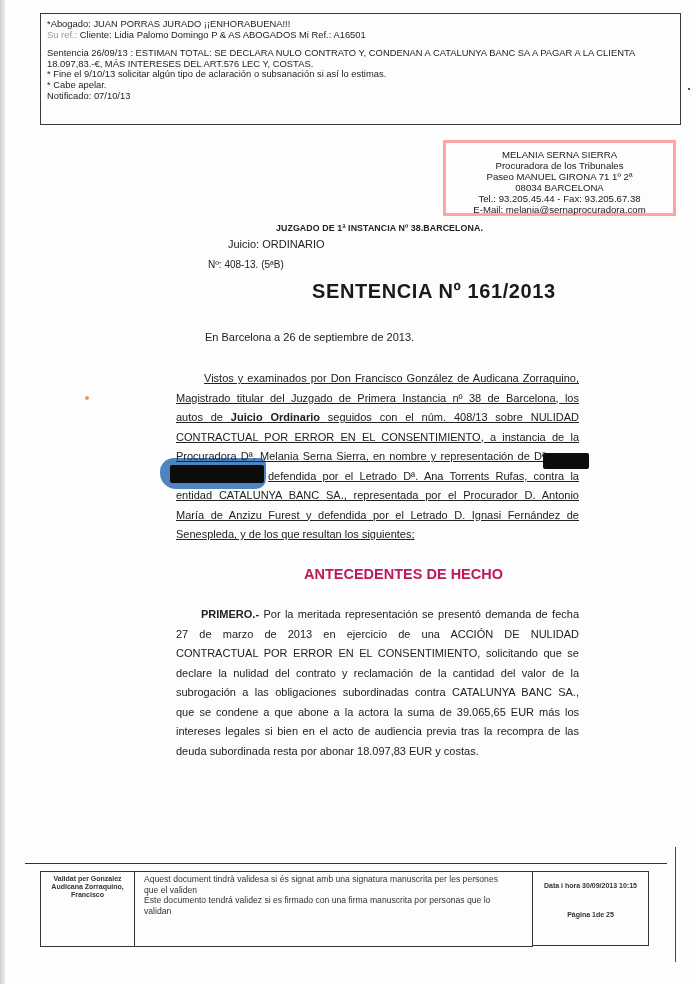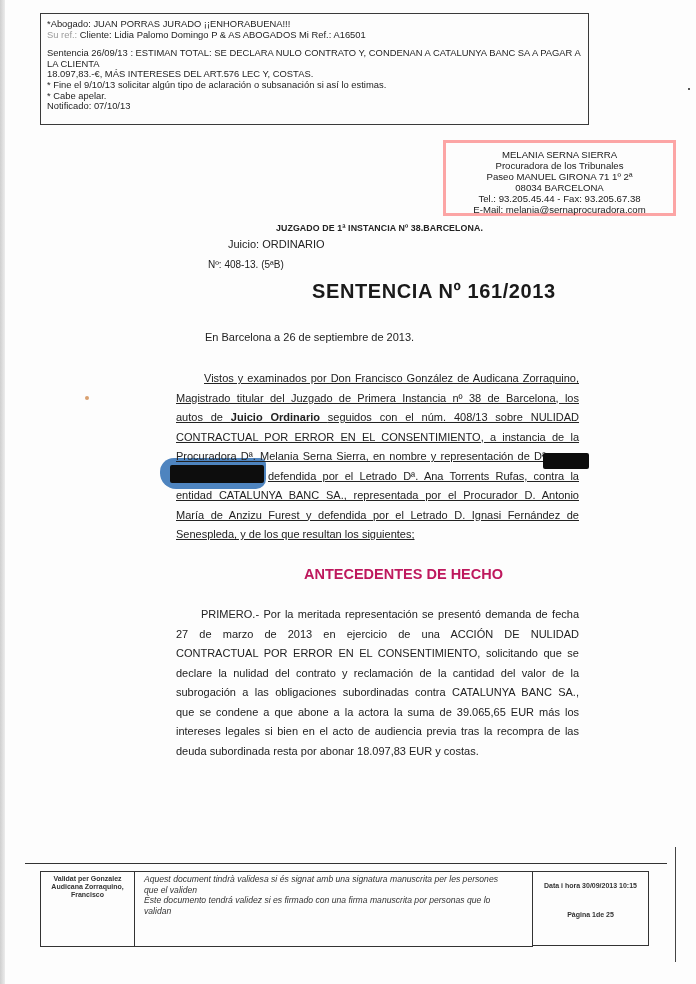--- a/index.html
+++ b/index.html
@@ -16,21 +16,21 @@
   .right-mark {
     position: absolute; left: 688px; top: 88px; width: 2px; height: 2px; background: #555;
   }
   .speck {
     position: absolute; left: 85px; top: 396px; width: 4px; height: 4px;
     background: #d9a070; border-radius: 50%;
   }
 
   
   .notice {
-    position: absolute; left: 40px; top: 13px; width: 549px; height: 112px;
+    position: absolute; left: 40px; top: 13px; width: 641px; height: 112px;
     border: 1px solid #3a3a3a; box-sizing: border-box;
     padding: 5px 0 0 6px;
     font-size: 9.4px; line-height: 10.6px; color: #1d1d1d;
   }
   .notice .gap { height: 8px; }
   .notice .faded { color: #9a9a9a; text-align: right; }
 
   
   .stamp {
     position: absolute; left: 443px; top: 140px; width: 233px; height: 76px;
@@ -51,21 +51,21 @@
   }
   .place-date { position: absolute; left: 205px; top: 331px; font-size: 11px; color: #222; }
 
   .para {
     position: absolute; left: 176px; width: 403px;
     font-size: 11px; line-height: 19.5px; color: #222; text-align: justify;
   }
   .para .line { display: block; white-space: nowrap; text-align: justify; text-align-last: justify; height: 19.5px; }
   .para .line.last { text-align-last: left; }
   .u { text-decoration: underline; font-weight: bold; }
-  .b { font-weight: normal; }
+  .b { font-weight: bold; }
 
   .section-heading {
     position: absolute; left: 284px; top: 566px; font-size: 14.5px; font-weight: bold; color: #be185d; margin-left: 20px;
   }
 
   .redact { position: absolute; background: #0d0d0d; border-radius: 2px; }
   .marker {
     position: absolute; left: 160px; top: 458px; width: 106px; height: 31px;
     background: #2f6fb4; border-radius: 14px 6px 10px 16px; opacity: 0.85;
   }
@@ -74,21 +74,21 @@
   .footer-rule {
     position: absolute; left: 25px; top: 863px; width: 642px; height: 1px; background: #333;
   }
   .footer-vline {
     position: absolute; left: 675px; top: 847px; width: 1px; height: 115px; background: #444;
   }
   .footer-box {
     position: absolute; top: 871px; height: 76px; border: 1px solid #333; box-sizing: border-box;
   }
   .fb-left { left: 40px; width: 95px; text-align: center; font-size: 7px; line-height: 8.2px; padding-top: 3px; font-weight: bold; color: #333; }
-  .fb-mid { left: 134px; width: 399px; font-size: 8.6px; line-height: 10.5px; font-style: italic; padding: 2px 0 0 10px; color: #333; border-left: none; }
+  .fb-mid { left: 134px; width: 399px; font-size: 8.6px; line-height: 10.5px; padding: 2px 0 0 10px; color: #333; border-left: none; }
   .fb-right { left: 532px; width: 117px; text-align: center; font-size: 7px; color: #333; font-weight: bold; border-bottom: none; height: 75px;}
   .fb-right .dt { margin-top: 10px; }
   .fb-right .pg { margin-top: 22px; }
   .fb-right-bottom { position: absolute; left: 532px; top: 945px; width: 117px; height: 1px; background: #333; }
 </style>
 </head>
 <body>
 
 <div class="left-edge"></div>
 <div class="right-mark"></div>

